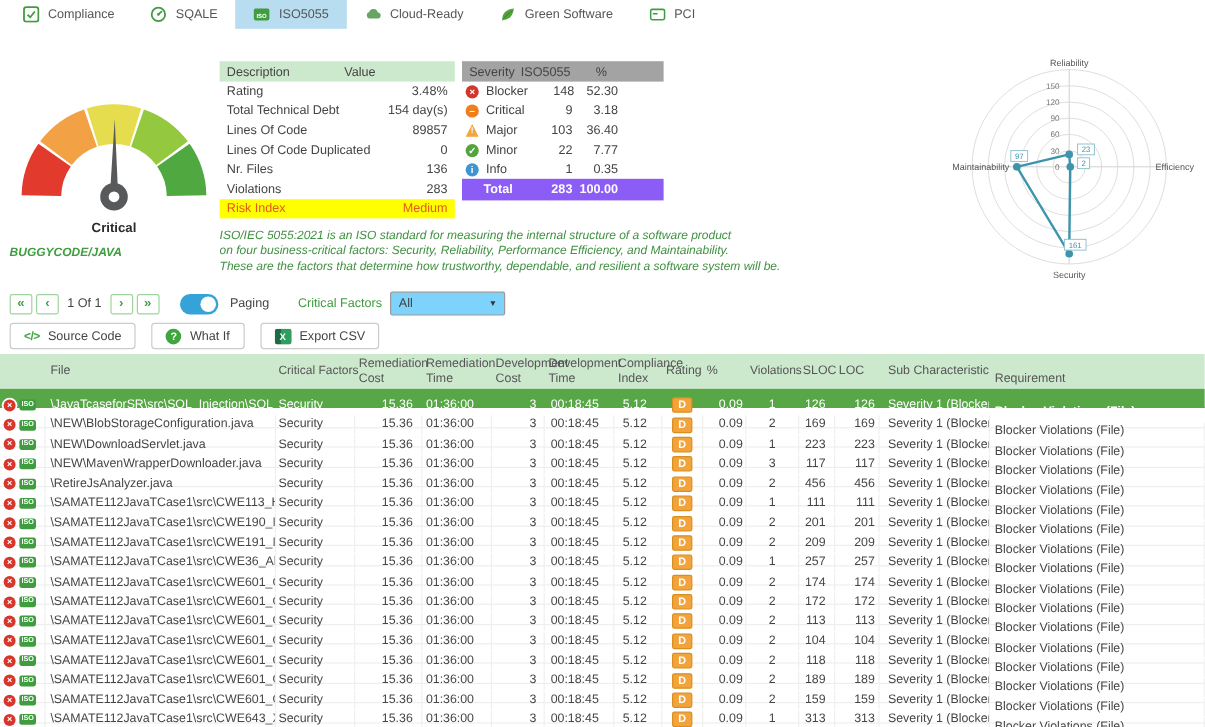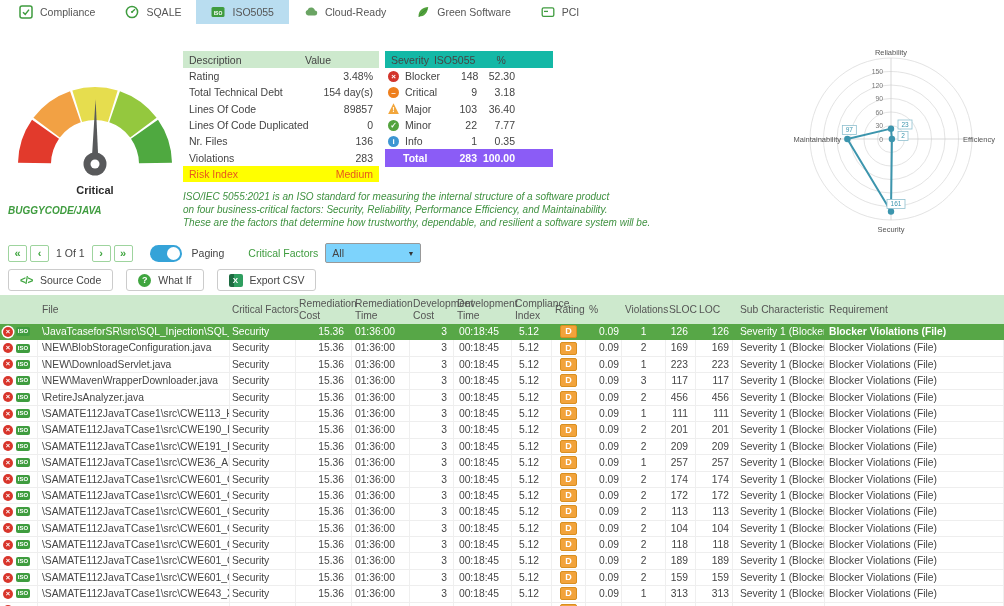--- a/index.html
+++ b/index.html
@@ -14,27 +14,27 @@
 
   
   .top { position: relative; height: 212px; font-size: 10.5px; }
   #gauge-svg { position: absolute; left: 3px; top: 28px; }
   .gauge-label { position: absolute; left: 40px; top: 160px; width: 110px; text-align: center;
     font-weight: bold; font-size: 11px; color: #2b2b2b; }
   .project-label { position: absolute; left: 8px; top: 181px; color: #3f9c3f; font-weight: bold; font-style: italic; font-size: 10px; }
 
   .stable { position: absolute; left: 183px; top: 27px; width: 196px; }
   .shdr { height: 17px; background: #cde9cd; display: flex; align-items: center; padding: 0 6px; color: #444; }
-  .shdr .hv { margin-left: auto; margin-right: 42px; }
+  .shdr .hv { margin-left: auto; margin-right: 60px; }
   .srow { height: 16.3px; display: flex; align-items: center; padding: 0 6px; }
   .sr { margin-left: auto; }
   .risk { background: #ffff00; color: #e8581c; }
 
   .sevtable { position: absolute; left: 385px; top: 27px; width: 168px; }
-  .sevhdr { height: 17px; background: #14b8a6; display: flex; align-items: center; padding-left: 6px; color: #444; }
+  .sevhdr { height: 17px; background: #a3a3a3; display: flex; align-items: center; padding-left: 6px; color: #444; }
   .sevhdr .h2 { margin-left: 5px; } .sevhdr .h3 { margin-left: 21px; }
   .sevrow { height: 16.3px; display: flex; align-items: center; padding: 0 38px 0 3px; }
   .sev-ic { width: 11px; height: 11px; border-radius: 50%; color: #fff; font-size: 8px; line-height: 11px;
     text-align: center; font-weight: bold; margin-right: 6px; flex: none; }
   .sev-blocker { background: #d2352c; }
   .sev-critical { background: #ee7f1d; }
   .sev-major { border-radius: 0; background: #f2a63c; clip-path: polygon(50% 0,100% 100%,0 100%); font-size: 7px; line-height: 14px; }
   .sev-minor { background: #53a33e; }
   .sev-info { background: #3d96d2; }
   .sevl { flex: 1; }
@@ -83,21 +83,21 @@
   .drow { height: 16.4px; border-bottom: 1px solid #eeeeee; align-items: center; color: #454545; }
   .cell { line-height: 15.4px; white-space: nowrap; overflow: hidden; height: 15.4px; border-right: 1px solid #efefef; }
   .c-status { border-right: none; display: flex; align-items: center; justify-content: center; }
   .c-iso { display: flex; align-items: center; }
   .c-file { padding-left: 4px; }
   .c-cf { padding-left: 2px; }
   .num { text-align: right; }
   .c-rc { padding-right: 7px; } .c-rt { padding-right: 14px; } .c-dc { padding-right: 6px; }
   .c-dt { padding-right: 12px; } .c-ci { padding-right: 12px; } .c-pct { padding-right: 2px; }
   .c-v { text-align: center; } .c-sloc { padding-right: 7px; } .c-loc { padding-right: 3px; }
-  .c-sub { padding-left: 7px; } .c-req { padding-left: 4px; }
+  .c-sub { padding-left: 7px; } .c-req { padding-left: 4px; margin-top: 12px; }
   .c-rating { display: flex; align-items: center; justify-content: center; }
   .ratingbadge { width: 17px; height: 13px; background: #f2a33b; border: 1px solid #d98f1f; border-radius: 2px;
     color: #fff; font-weight: bold; font-size: 9px; line-height: 11px; text-align: center; }
   .err-ic { width: 10px; height: 10px; border-radius: 50%; background: #d8352b; color: #fff; font-size: 7.5px;
     font-weight: bold; line-height: 10px; text-align: center; flex: none; }
   .isobadge { min-width: 14px; height: 9px; background: #3f9c3f; border-radius: 2px; color: #fff; font-size: 6px;
     font-weight: bold; line-height: 9px; text-align: center; padding: 0 1px; }
   .drow.sel { background: #57a747; color: #fff; border-bottom-color: #57a747; }
   .drow.sel .cell { border-right-color: transparent; }
   .drow.sel .err-ic { box-shadow: 0 0 0 1.5px #fff; }

